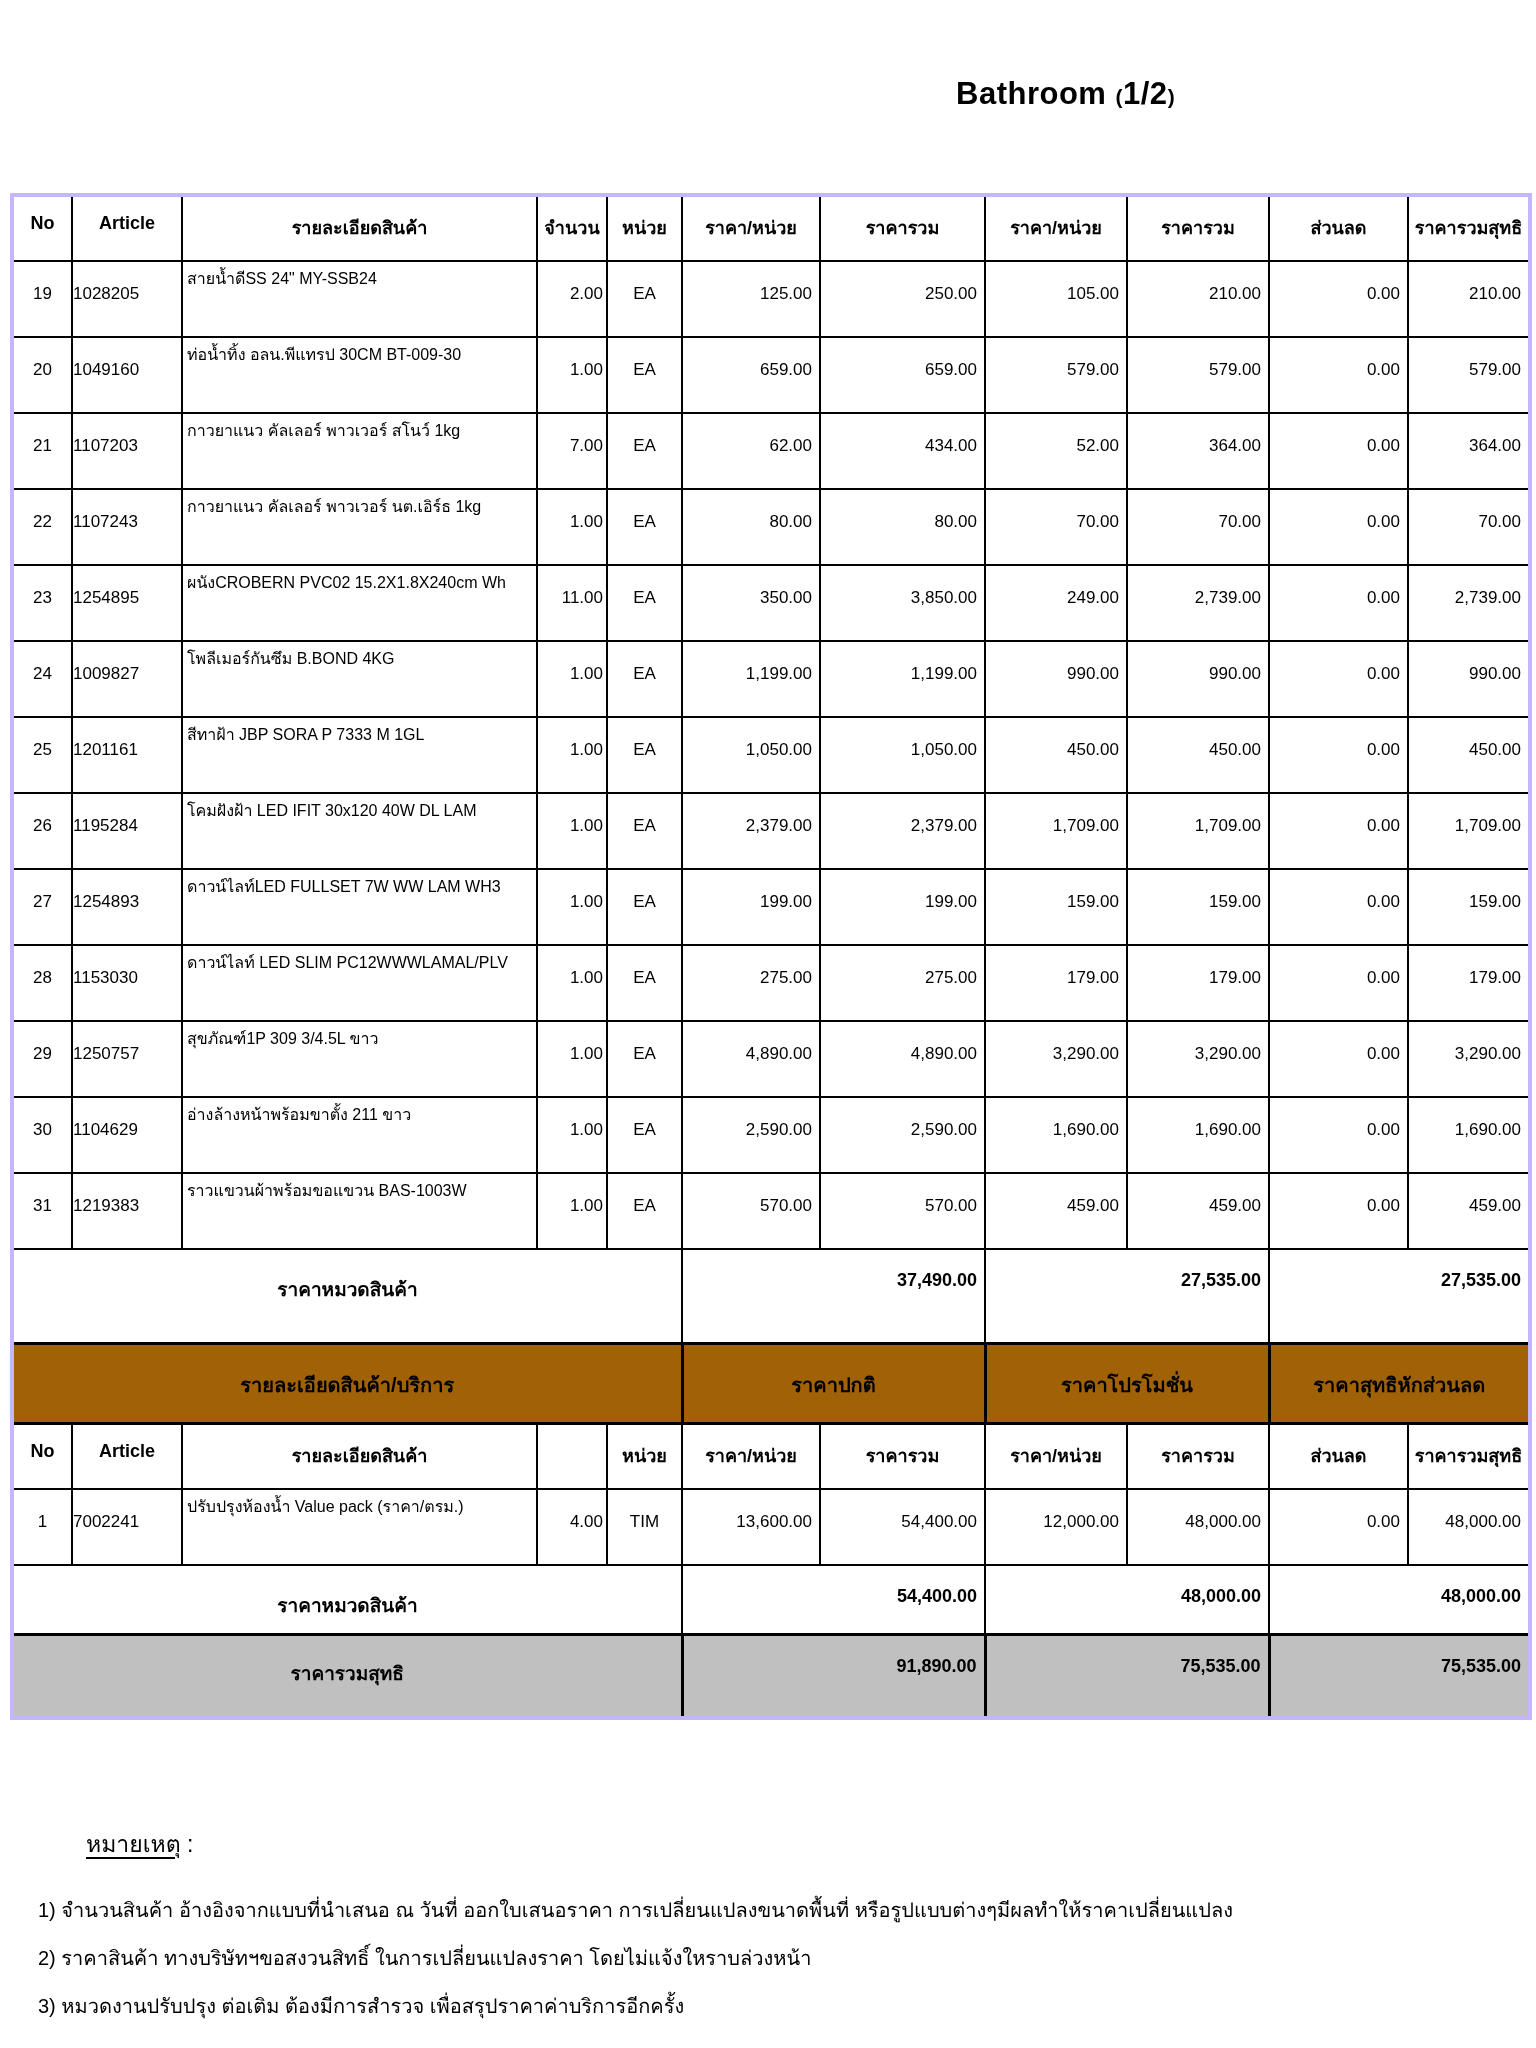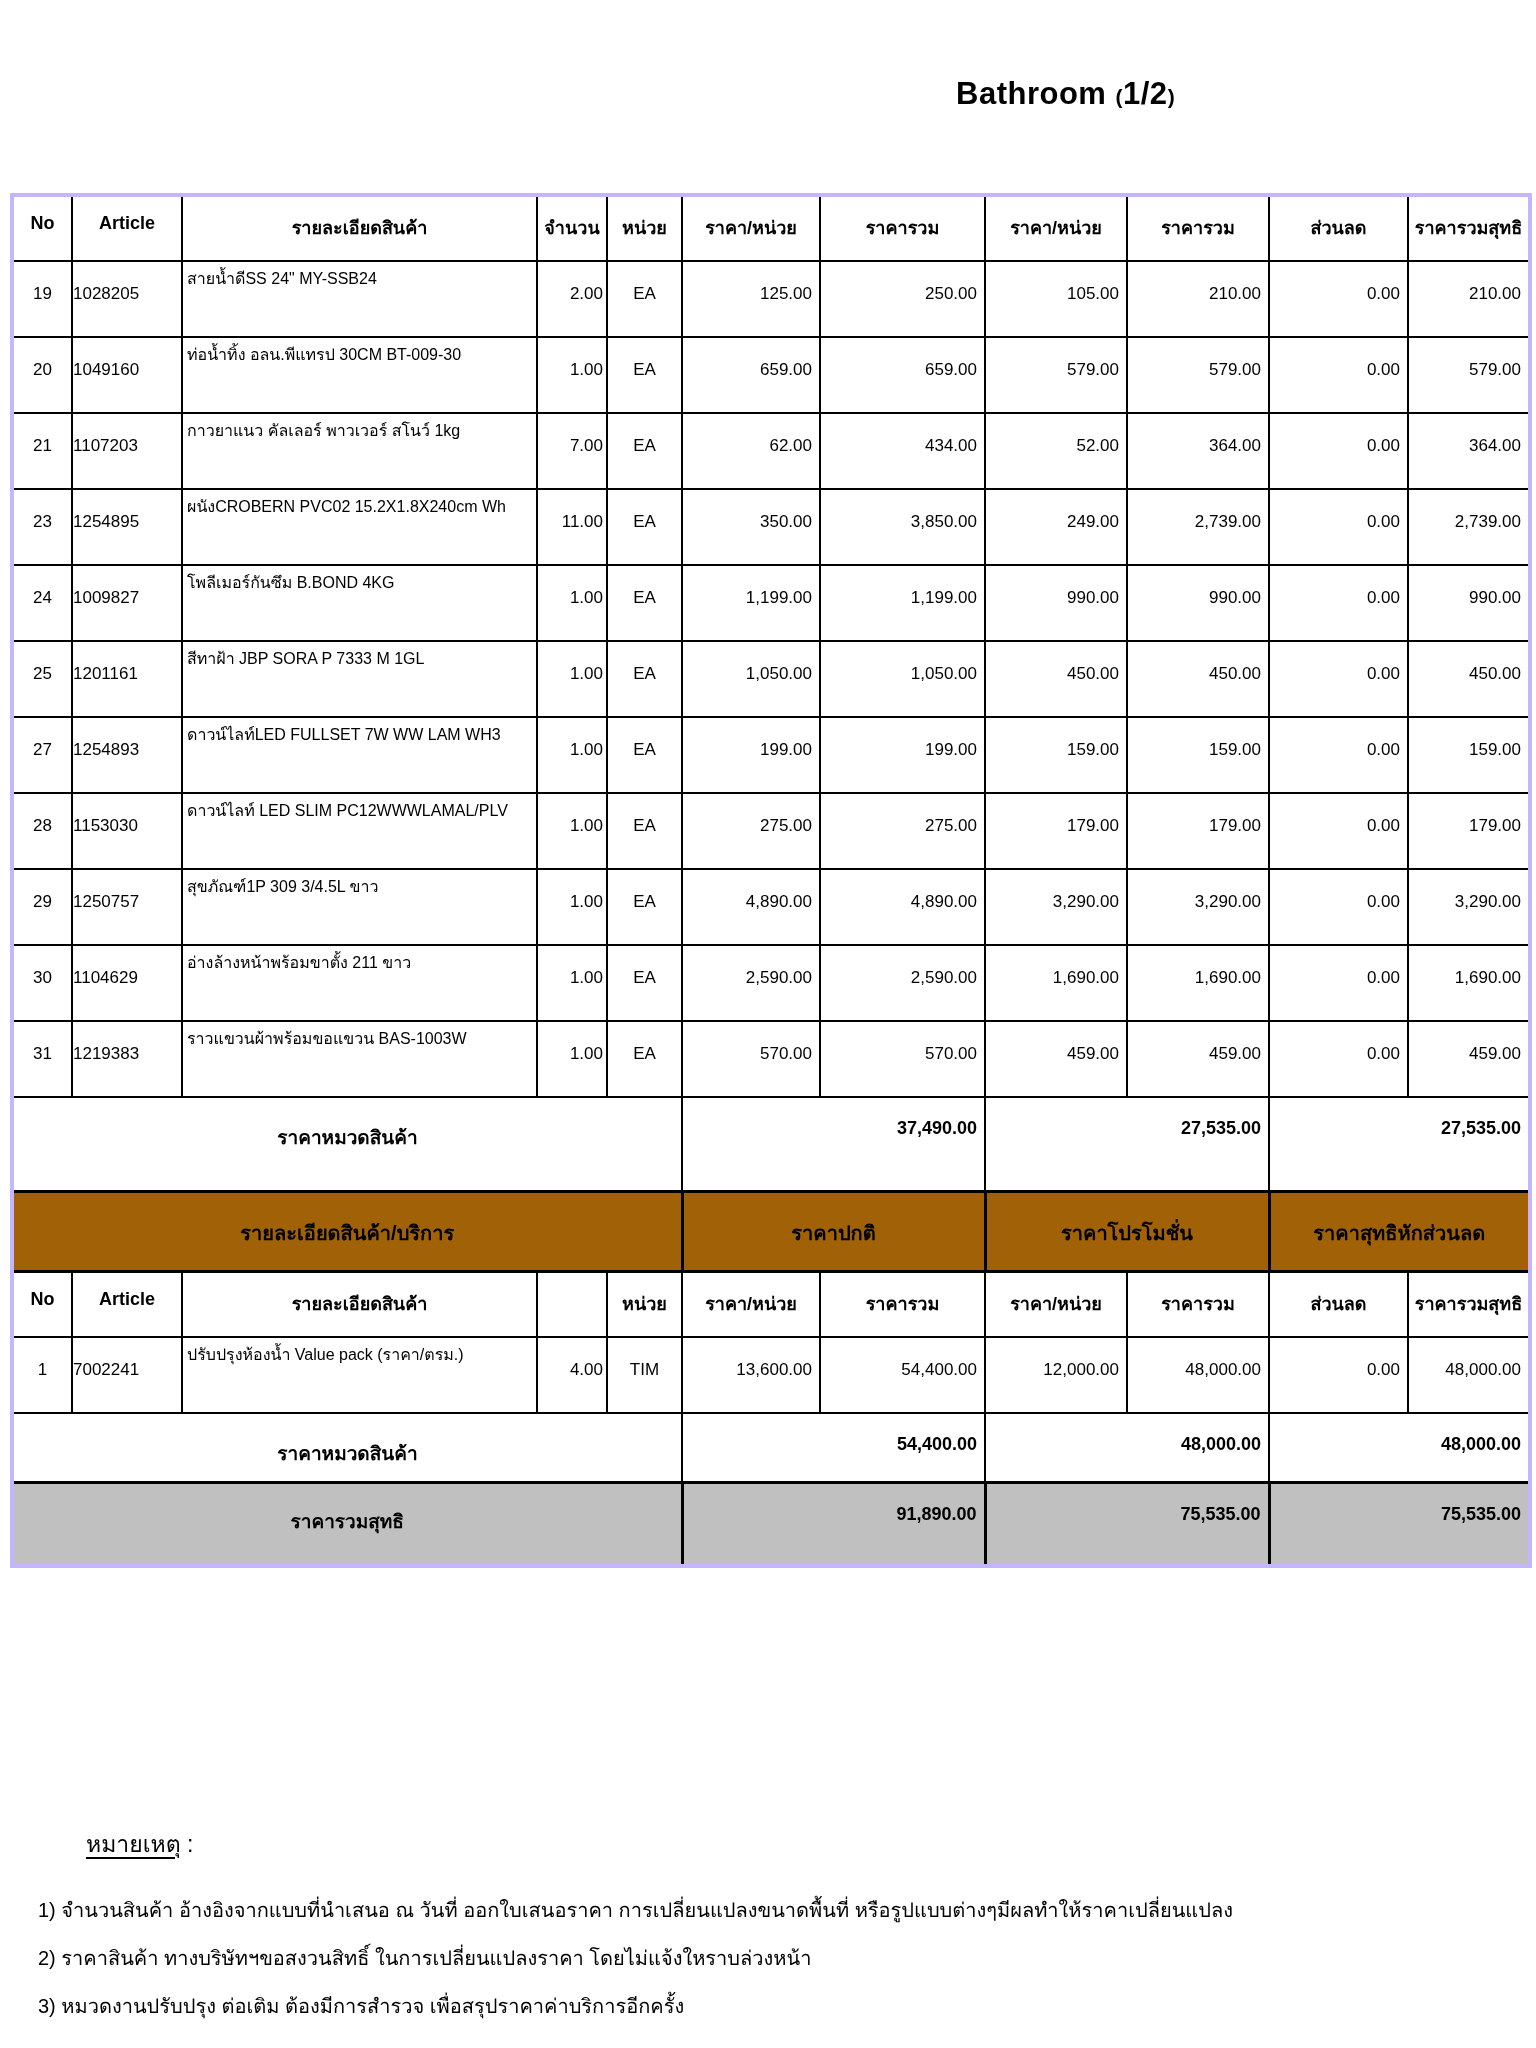--- a/index.html
+++ b/index.html
@@ -130,20 +130,33 @@
     <td class="c-qty">7.00</td>
     <td class="c-unit">EA</td>
     <td class="c-num">62.00</td>
     <td class="c-num">434.00</td>
     <td class="c-num">52.00</td>
     <td class="c-num">364.00</td>
     <td class="c-num">0.00</td>
     <td class="c-num">364.00</td>
   </tr>
 
+  <tr class="prow">
+    <td class="c-no">22</td>
+    <td class="c-article">1107243</td>
+    <td class="c-desc">กาวยาแนว คัลเลอร์ พาวเวอร์ นต.เอิร์ธ 1kg</td>
+    <td class="c-qty">1.00</td>
+    <td class="c-unit">EA</td>
+    <td class="c-num">80.00</td>
+    <td class="c-num">80.00</td>
+    <td class="c-num">70.00</td>
+    <td class="c-num">70.00</td>
+    <td class="c-num">0.00</td>
+    <td class="c-num">70.00</td>
+  </tr>
 
   <tr class="prow">
     <td class="c-no">23</td>
     <td class="c-article">1254895</td>
     <td class="c-desc">ผนังCROBERN PVC02 15.2X1.8X240cm Wh</td>
     <td class="c-qty">11.00</td>
     <td class="c-unit">EA</td>
     <td class="c-num">350.00</td>
     <td class="c-num">3,850.00</td>
     <td class="c-num">249.00</td>
@@ -173,20 +186,33 @@
     <td class="c-qty">1.00</td>
     <td class="c-unit">EA</td>
     <td class="c-num">1,050.00</td>
     <td class="c-num">1,050.00</td>
     <td class="c-num">450.00</td>
     <td class="c-num">450.00</td>
     <td class="c-num">0.00</td>
     <td class="c-num">450.00</td>
   </tr>
 
+  <tr class="prow">
+    <td class="c-no">26</td>
+    <td class="c-article">1195284</td>
+    <td class="c-desc">โคมฝังฝ้า LED IFIT 30x120 40W DL LAM</td>
+    <td class="c-qty">1.00</td>
+    <td class="c-unit">EA</td>
+    <td class="c-num">2,379.00</td>
+    <td class="c-num">2,379.00</td>
+    <td class="c-num">1,709.00</td>
+    <td class="c-num">1,709.00</td>
+    <td class="c-num">0.00</td>
+    <td class="c-num">1,709.00</td>
+  </tr>
 
   <tr class="prow">
     <td class="c-no">27</td>
     <td class="c-article">1254893</td>
     <td class="c-desc">ดาวน์ไลท์LED FULLSET 7W WW LAM WH3</td>
     <td class="c-qty">1.00</td>
     <td class="c-unit">EA</td>
     <td class="c-num">199.00</td>
     <td class="c-num">199.00</td>
     <td class="c-num">159.00</td>

